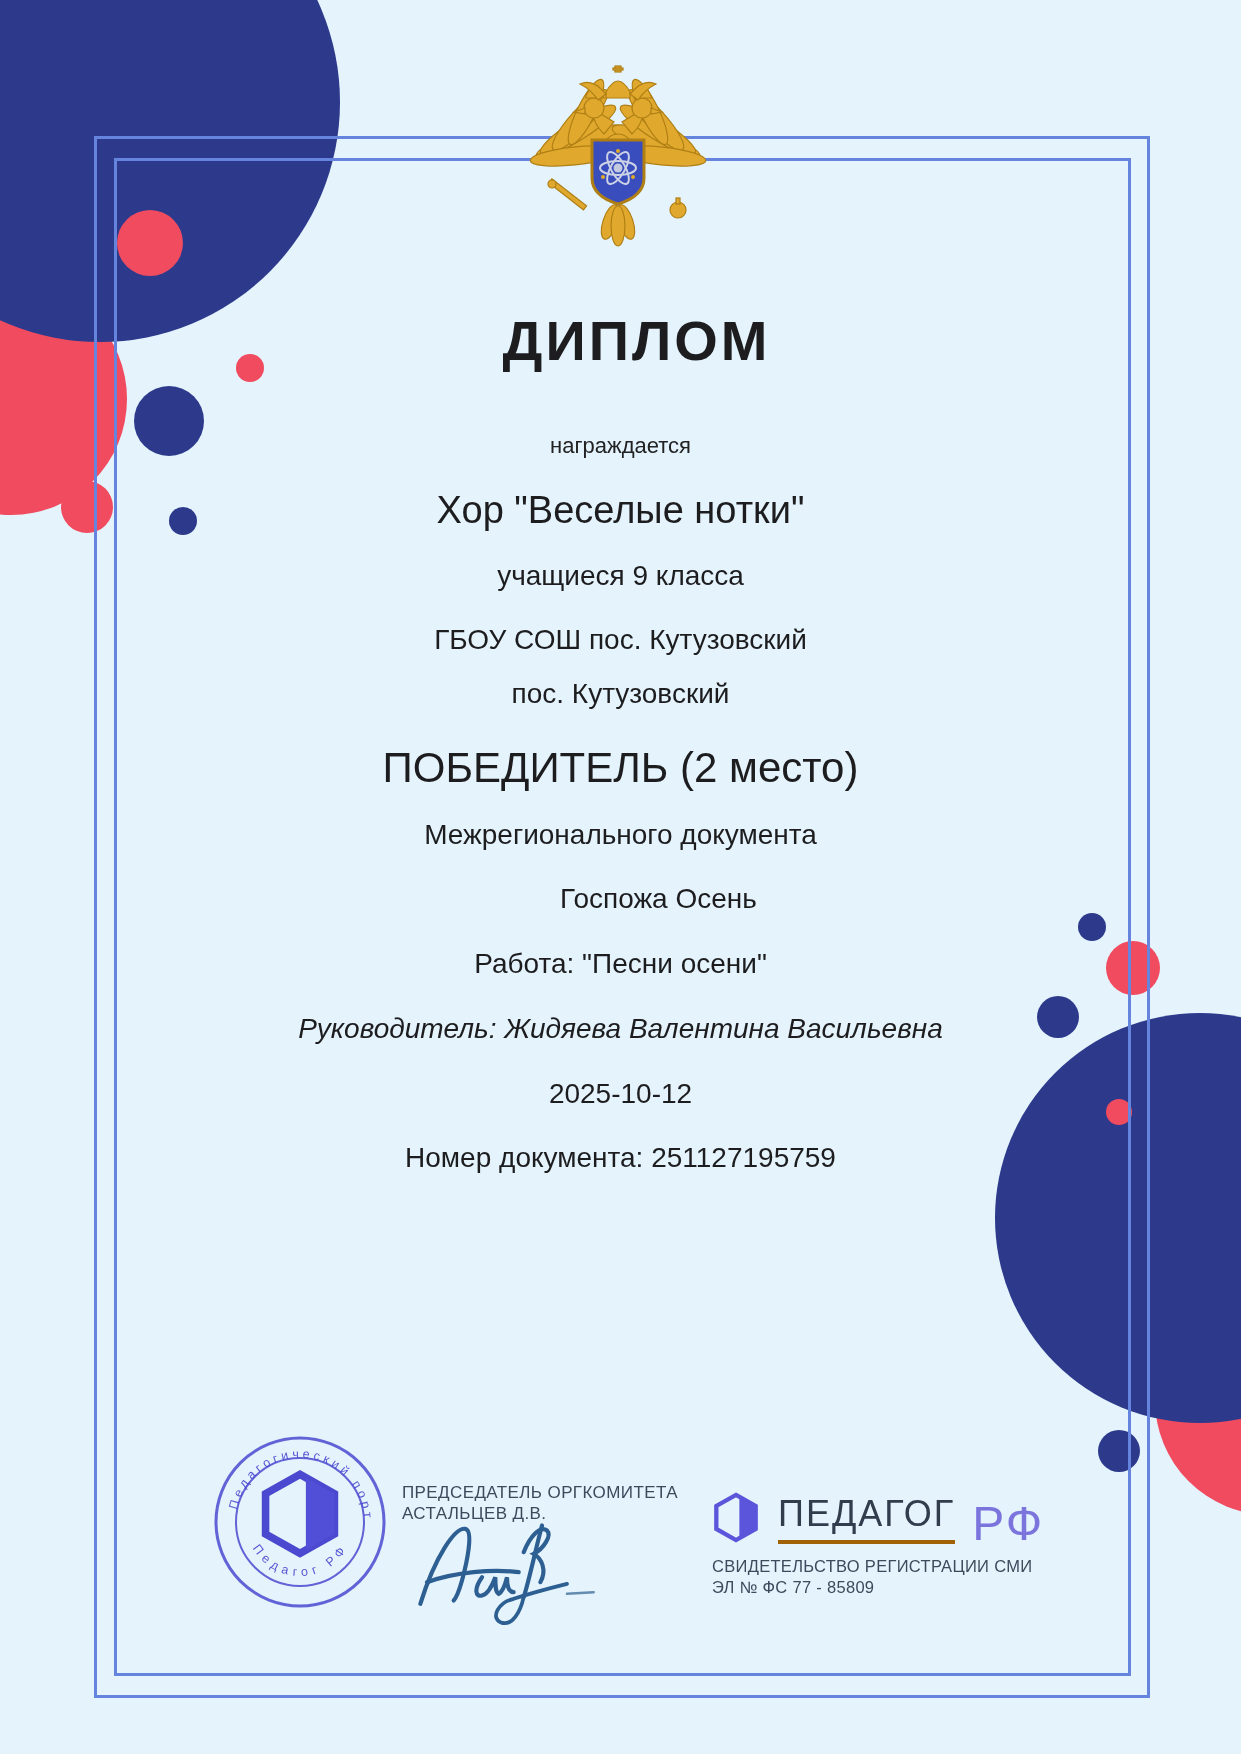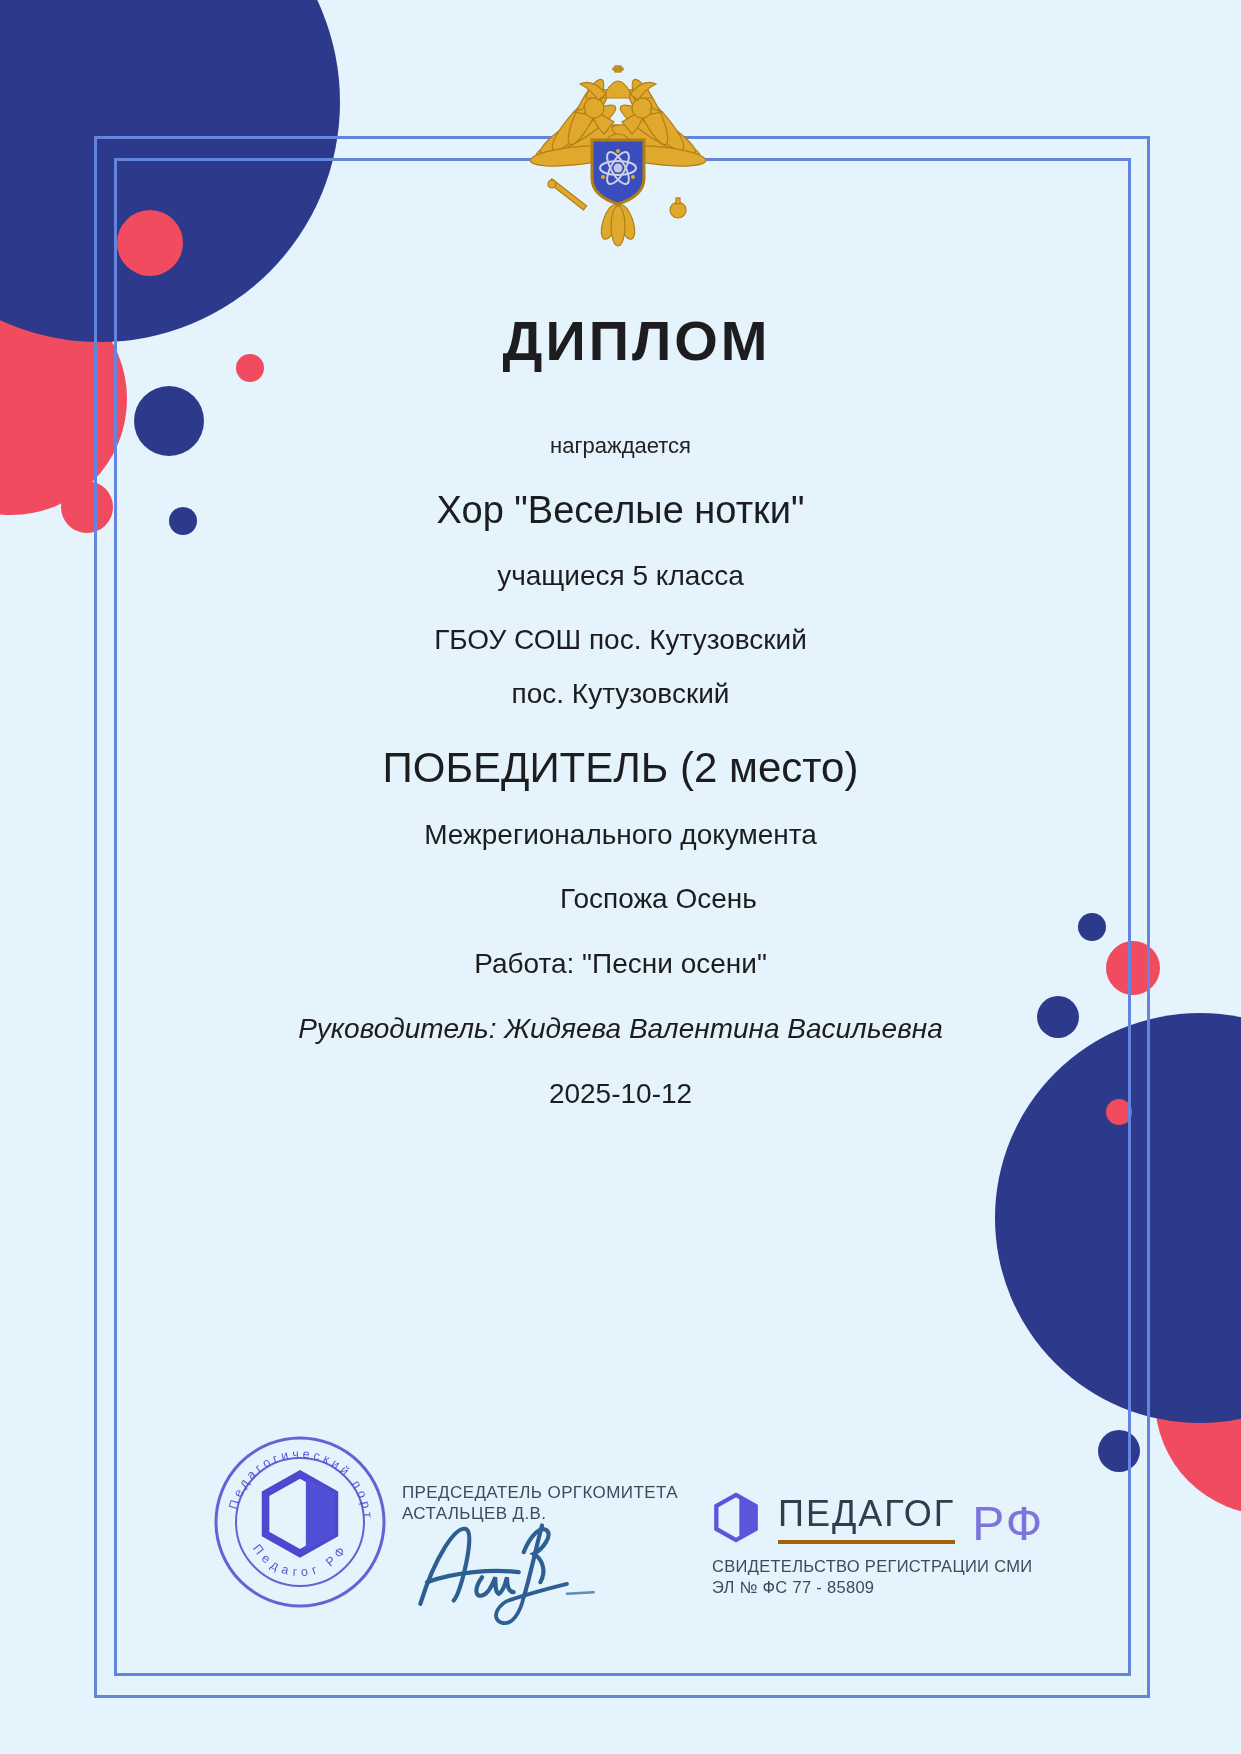--- a/index.html
+++ b/index.html
@@ -143,29 +143,30 @@
     </g>
     <circle cx="100" cy="104" r="4.5" fill="#c3c9de"></circle>
     <circle cx="100" cy="87" r="2" fill="#e0a92e"></circle>
     <circle cx="85" cy="113" r="2" fill="#e0a92e"></circle>
     <circle cx="115" cy="113" r="2" fill="#e0a92e"></circle>
   </svg>
 
   <div class="line t-title">ДИПЛОМ</div>
   <div class="line t-award-lb">награждается</div>
   <div class="line t-recip">Хор "Веселые нотки"</div>
-  <div class="line t-desc">учащиеся 5 класса</div>
+  <div class="line t-desc">учащиеся 9 класса</div>
   <div class="line t-school">ГБОУ СОШ пос. Кутузовский</div>
   <div class="line t-loc">пос. Кутузовский</div>
   <div class="line t-place">ПОБЕДИТЕЛЬ (2 место)</div>
   <div class="line t-ctype">Межрегионального документа</div>
   <div class="line t-cname">Госпожа Осень</div>
   <div class="line t-work">Работа: "Песни осени"</div>
   <div class="line t-superv">Руководитель: Жидяева Валентина Васильевна</div>
   <div class="line t-date">2025-10-12</div>
+  <div class="line t-docnum">Номер документа: 251127195759</div>
 
   <svg class="stamp" viewBox="0 0 176 176">
     <defs>
       <path id="arcTop" d="M 24,88 A 64,64 0 1 1 152,88" fill="none"></path>
       <path id="arcBot" d="M 34,88 A 54,54 0 0 0 142,88" fill="none"></path>
     </defs>
     <circle cx="88" cy="88" r="84" fill="none" stroke="#4b49cf" stroke-width="3" opacity="0.85"></circle>
     <circle cx="88" cy="88" r="64" fill="none" stroke="#4b49cf" stroke-width="2" opacity="0.85"></circle>
     <text font-size="12.5" fill="#4b49cf" letter-spacing="3.5" font-family="Liberation Sans, sans-serif" opacity="0.9">
       <textPath href="#arcTop" startOffset="6%">Педагогический портал</textPath>

